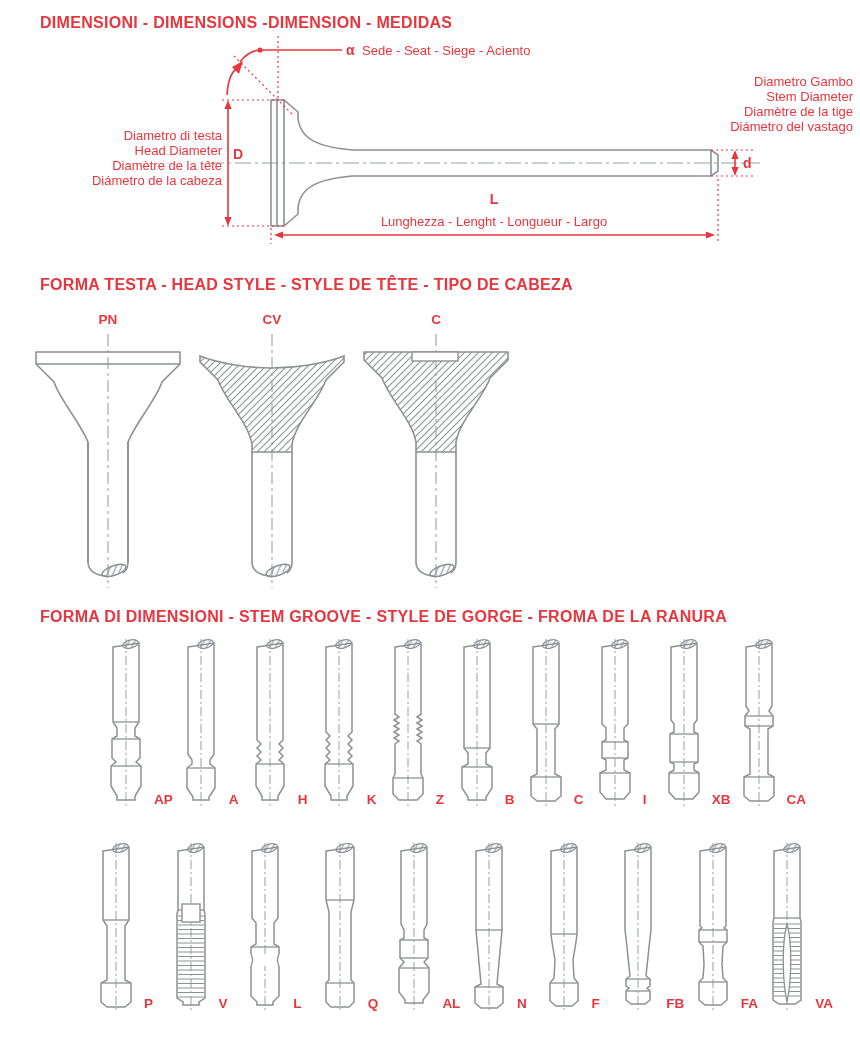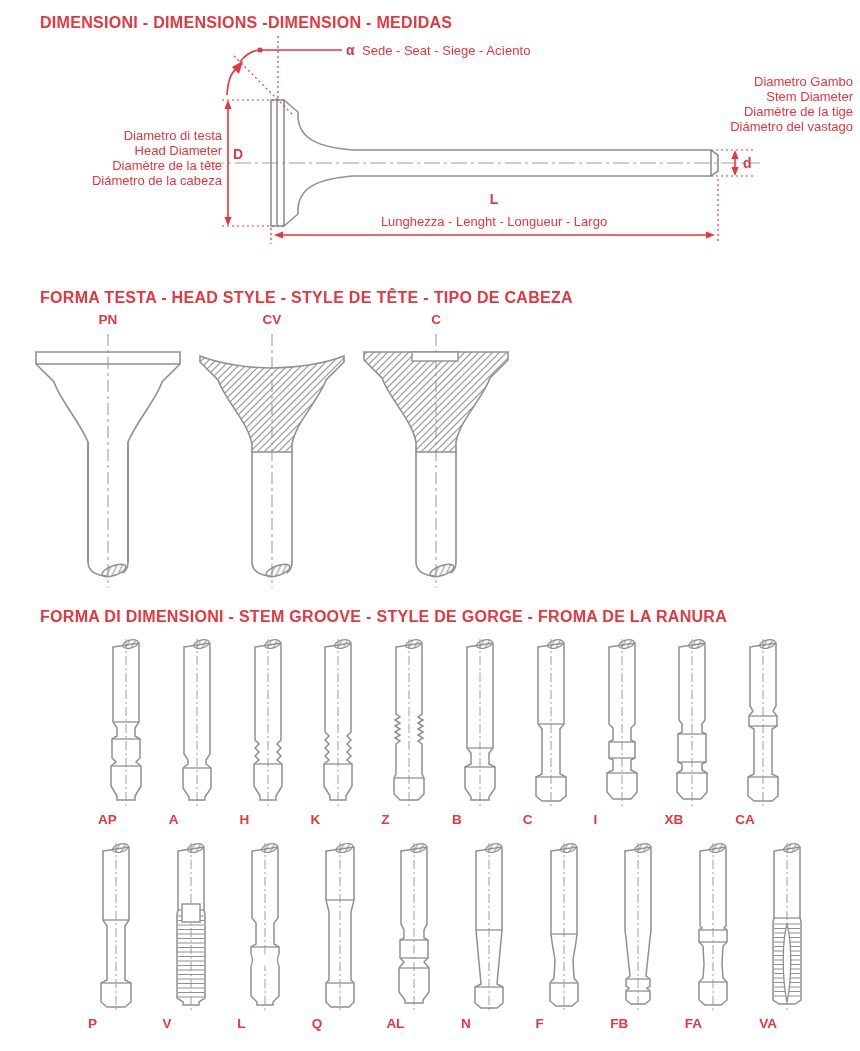--- a/index.html
+++ b/index.html
@@ -11,21 +11,21 @@
   .sec-title {
     position:absolute; left:40px; color:var(--red);
     font-size:16px; font-weight:bold; letter-spacing:.3px;
   }
   .abs { position:absolute; }
   .head-row { position:absolute; top:312px; left:26px; width:820px; display:flex; }
   .head-col { width:164px; display:flex; flex-direction:column; align-items:center; }
   .type-label { color:var(--red); font-size:13.5px; font-weight:bold; height:18px; text-align:center; }
   .groove-row1 { position:absolute; top:638px; left:98px; width:708px; display:flex; }
   .groove-row2 { position:absolute; top:842px; left:88px; width:746px; display:flex; }
-  .groove-col { flex:1 1 0; display:flex; flex-direction:column; align-items:flex-start; }
+  .groove-col { flex:1 1 0; display:flex; flex-direction:row; align-items:flex-end; }
   .groove-col .type-label { margin-top:2px; }
   svg { display:block; }
   text { font-family:"Liberation Sans", sans-serif; }
   .dim-text { font-size:13px; fill:var(--red); }
   .dim-sym  { font-size:14px; font-weight:bold; fill:var(--red); }
 </style>
 </head>
 <body style="--red: #e8363e;">
 
 <svg width="0" height="0" style="position:absolute" aria-hidden="true">
@@ -97,21 +97,21 @@
   <text x="853" y="58" text-anchor="end" class="dim-text">Diametro Gambo</text>
   <text x="853" y="73" text-anchor="end" class="dim-text">Stem Diameter</text>
   <text x="853" y="88" text-anchor="end" class="dim-text">Diamètre de la tige</text>
   <text x="853" y="103" text-anchor="end" class="dim-text">Diámetro del vastago</text>
   <text x="743" y="140" class="dim-sym">d</text>
 
   <text x="494" y="176" text-anchor="middle" class="dim-sym">L</text>
   <text x="494" y="198" text-anchor="middle" class="dim-text">Lunghezza - Lenght - Longueur - Largo</text>
 </svg>
 
-<div class="sec-title" style="top:289px">FORMA TESTA - HEAD STYLE - STYLE DE TÊTE - TIPO DE CABEZA</div>
+<div class="sec-title" style="top:276px">FORMA TESTA - HEAD STYLE - STYLE DE TÊTE - TIPO DE CABEZA</div>
 <div class="head-row" id="headRow">
     <div class="head-col">
       <div class="type-label">PN</div>
        <svg width="164" height="264" viewBox="0 0 164 264">
         <line x1="82" y1="4" x2="82" y2="258" stroke="#9aa0a6" stroke-width="1.1" stroke-dasharray="12 4 3 4"></line>
         <path d="M102,232 V112 C110,92 130,70 136,52 L154,34 V22 H10 V34 L28,52 C34,70 54,92 62,112 V232" fill="none" stroke="#8d9095" stroke-width="1.6"></path>
        <line x1="10" y1="34" x2="154" y2="34" stroke="#8d9095" stroke-width="1.4"></line>
         <line x1="62" y1="112" x2="62" y2="232" stroke="#8d9095" stroke-width="1.6"></line>
      <line x1="102" y1="112" x2="102" y2="232" stroke="#8d9095" stroke-width="1.6"></line>
      <path d="M62,232 C62,241 70,245.5 80,246" fill="none" stroke="#8d9095" stroke-width="1.6"></path>

